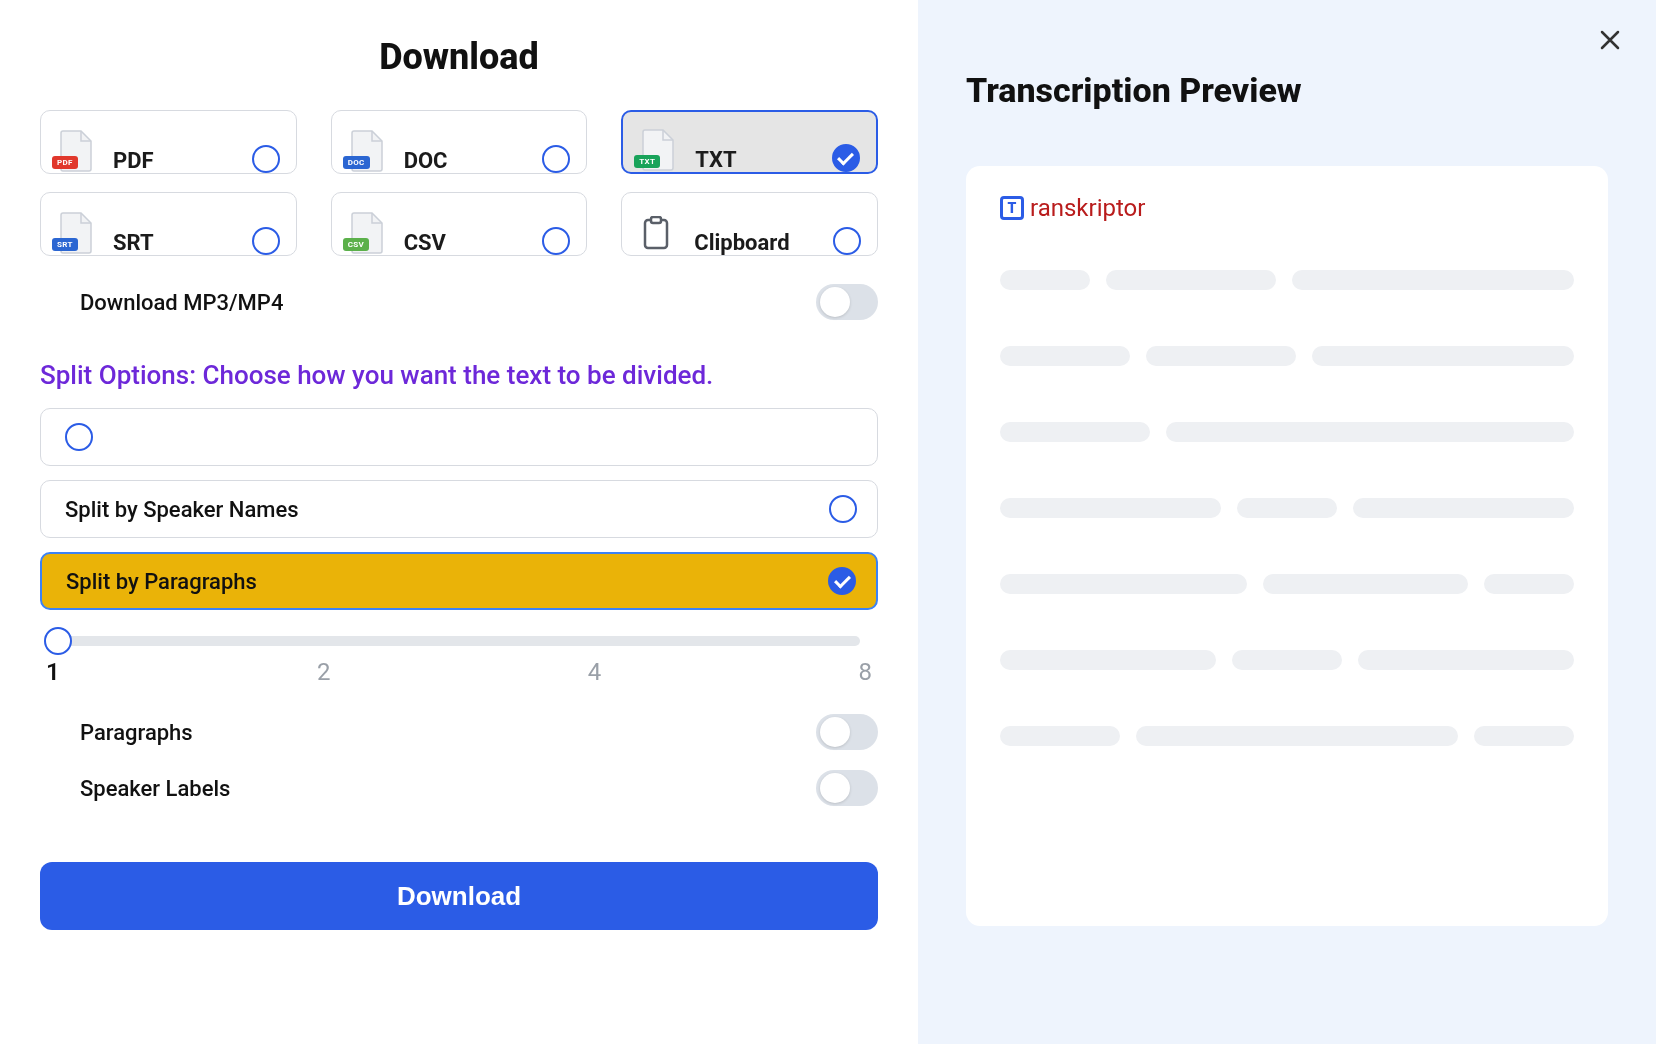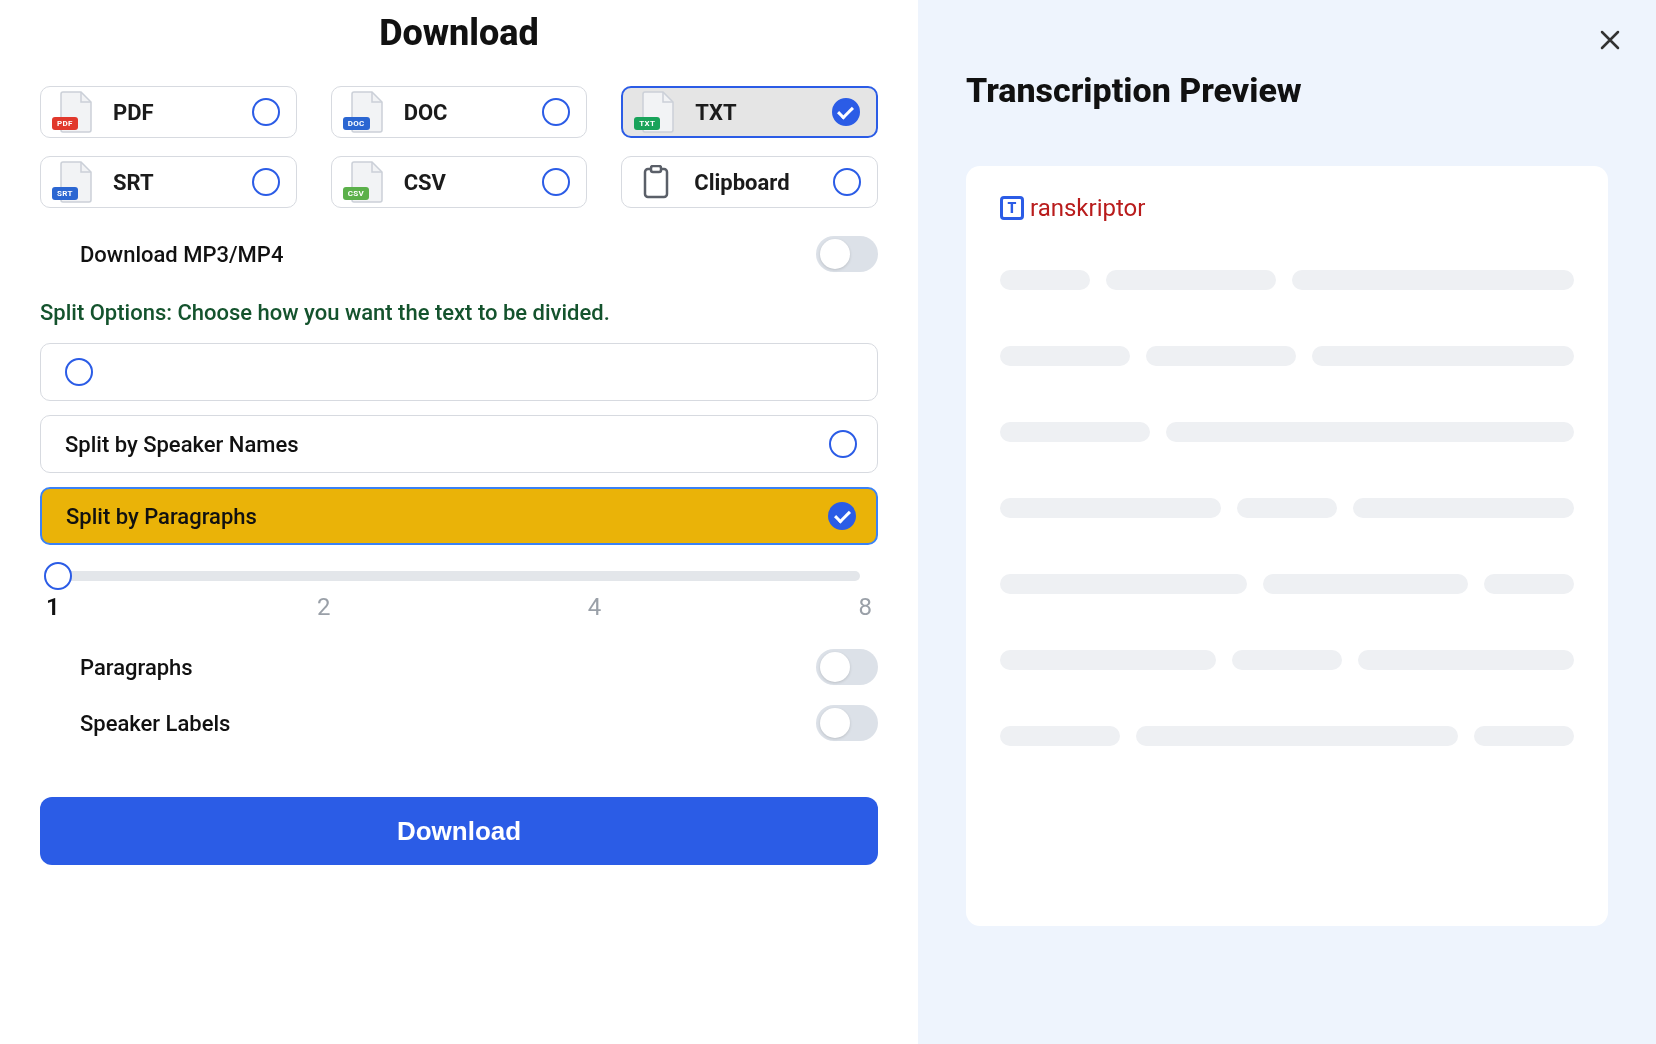--- a/index.html
+++ b/index.html
@@ -7,21 +7,21 @@
     font-family: -apple-system, BlinkMacSystemFont, "Segoe UI", Roboto, Helvetica, Arial, sans-serif;
     background: #fff;
     color: #111;
     width: 1656px;
     height: 1044px;
     overflow: hidden;
     display: flex;
   }
   .left-pane {
     width: 918px;
-    padding: 12px 40px 40px 40px;
+    padding: 36px 40px 40px 40px;
     background: #fff;
     border-radius: 12px;
   }
   .right-pane {
     flex: 1;
     background: #EEF4FD;
     position: relative;
     padding: 70px 48px 40px 48px;
   }
   .left-title {
@@ -33,23 +33,23 @@
   }
   .format-grid {
     display: grid;
     grid-template-columns: repeat(3, 1fr);
     gap: 18px 34px;
     margin-bottom: 28px;
   }
   .format-cell {
     border: 1px solid #D7DAE0;
     border-radius: 10px;
-    height: 52px;
-    display: flex;
-    align-items: center;
+    height: 64px;
+    display: flex;
+    align-items: flex-end;
     padding: 0 16px 0 14px;
     cursor: pointer;
     background: #fff;
     position: relative;
   }
   .format-cell.selected {
     border: 2px solid #2B5CE6;
     background: #e5e5e5;
   }
   .file-ico {
@@ -139,24 +139,24 @@
     position: absolute;
     top: 3px;
     left: 4px;
     width: 30px;
     height: 30px;
     border-radius: 50%;
     background: #fff;
     box-shadow: 0 1px 3px rgba(0,0,0,.15);
   }
   .split-heading {
-    font-size: 22px;
+    font-size: 26px;
     font-weight: 500;
-    color: #14532d;
-    margin: 28px 0 18px 0;
+    color: #6d28d9;
+    margin: 40px 0 18px 0;
   }
   .split-option {
     border: 1px solid #D7DAE0;
     border-radius: 10px;
     height: 58px;
     display: flex;
     align-items: center;
     justify-content: space-between;
     padding: 0 20px 0 24px;
     margin-bottom: 14px;

